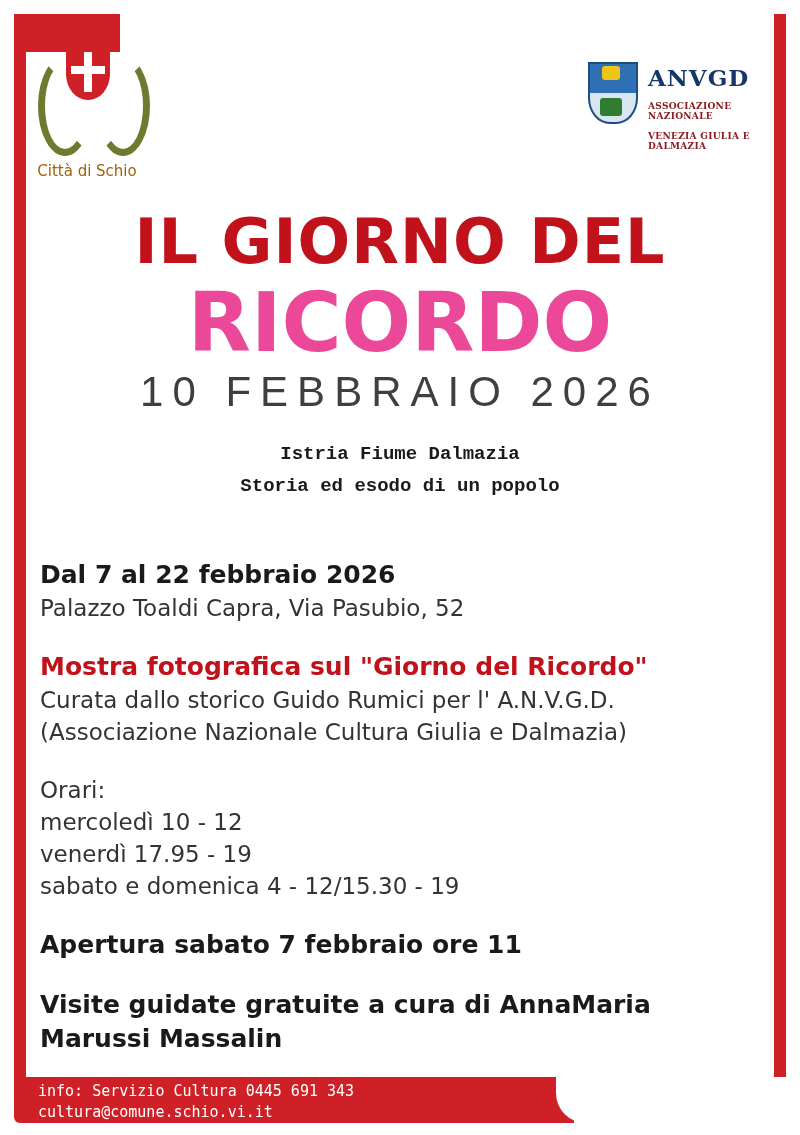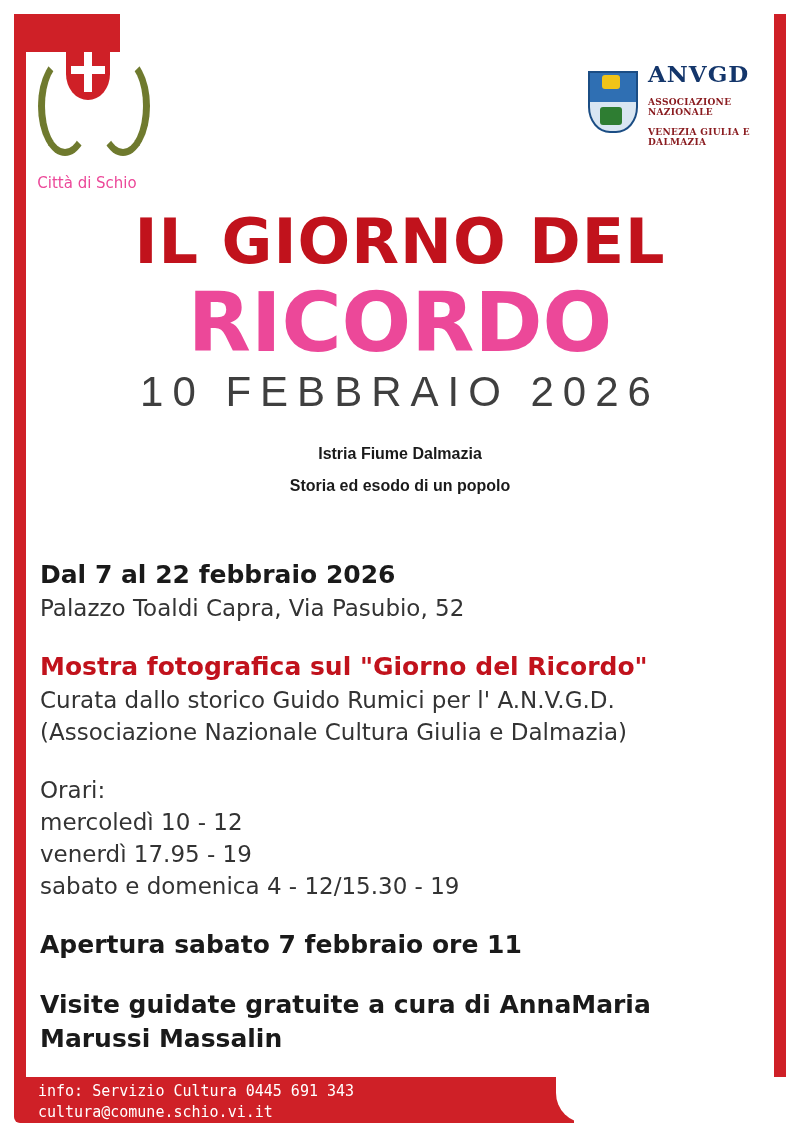--- a/index.html
+++ b/index.html
@@ -166,32 +166,32 @@
     border-right-color: transparent;
   }
   .wreath-r {
     left: 74px;
     border-top-color: transparent;
     border-left-color: transparent;
   }
   .logo-caption {
     font-family: "DejaVu Sans", sans-serif;
     font-size: 15px;
-    color: #ec4899;
-    margin-top: 14px;
+    color: #a16207;
+    margin-top: 2px;
   }
 
   .logo-anvgd {
     position: absolute;
     top: 62px;
     left: 588px;
     width: 190px;
     height: 80px;
     display: flex;
-    align-items: center;
+    align-items: flex-start;
   }
   .anvgd-shield {
     position: relative;
     width: 46px;
     height: 58px;
     background: linear-gradient(#2f6fb3 0 50%, #d9e6f2 50% 100%);
     border: 2px solid #1b4d84;
     border-bottom-left-radius: 22px 26px;
     border-bottom-right-radius: 22px 26px;
     flex: 0 0 auto;
@@ -271,23 +271,23 @@
     font-size: 42px;
     letter-spacing: 9px;
     color: #3f3f3f;
   }
   .subtitle {
     position: absolute;
     top: 438px;
     left: 0;
     width: 800px;
     text-align: center;
-    font-family: Liberation Sans, sans-serif;
-    font-weight: bold;
-    font-size: 16px;
+    font-family: Liberation Mono, monospace;
+    font-weight: bold;
+    font-size: 19px;
     line-height: 32px;
     color: #1a1a1a;
   }
 
   
   .body-block {
     position: absolute;
     top: 558px;
     left: 40px;
     width: 700px;

